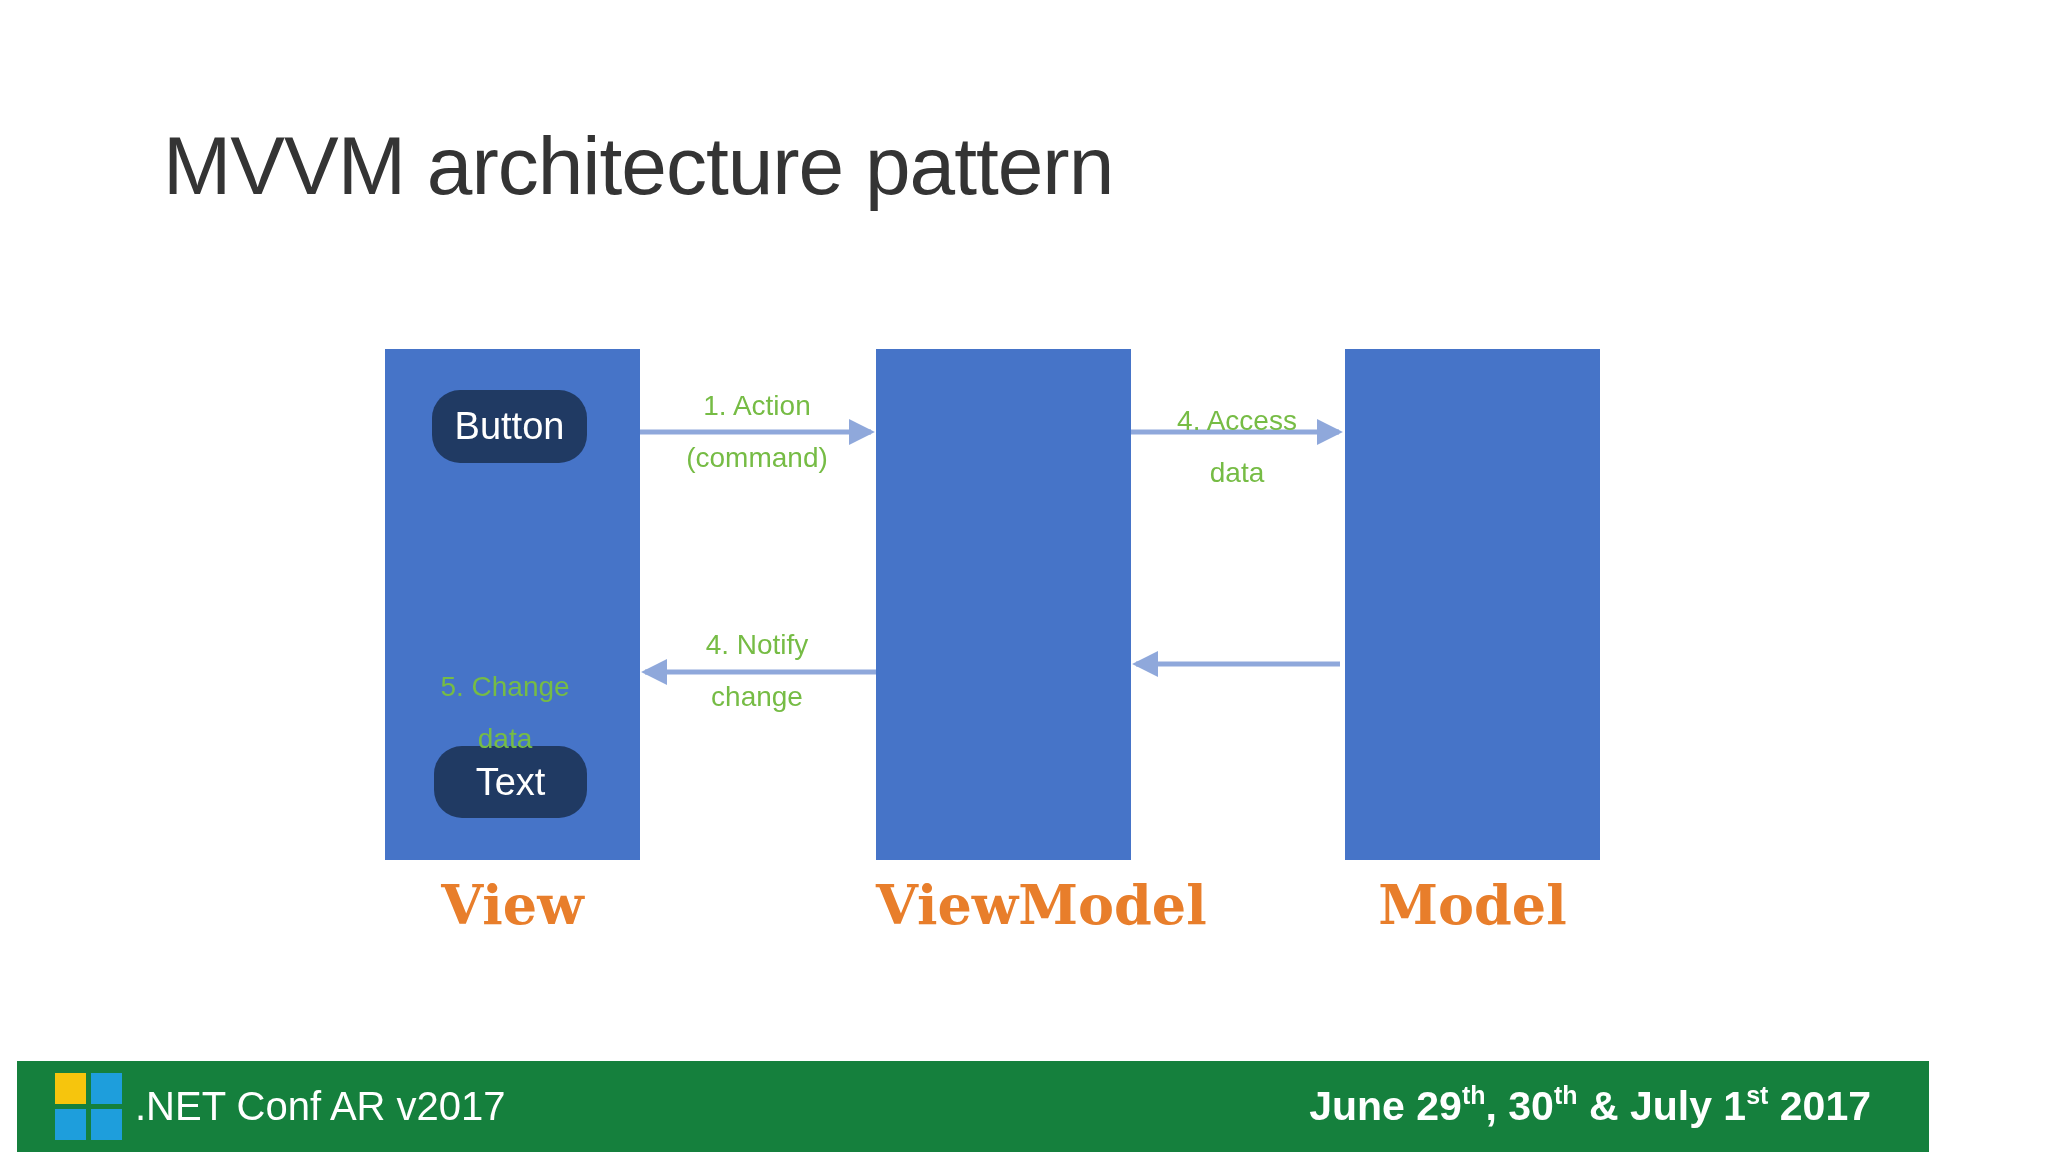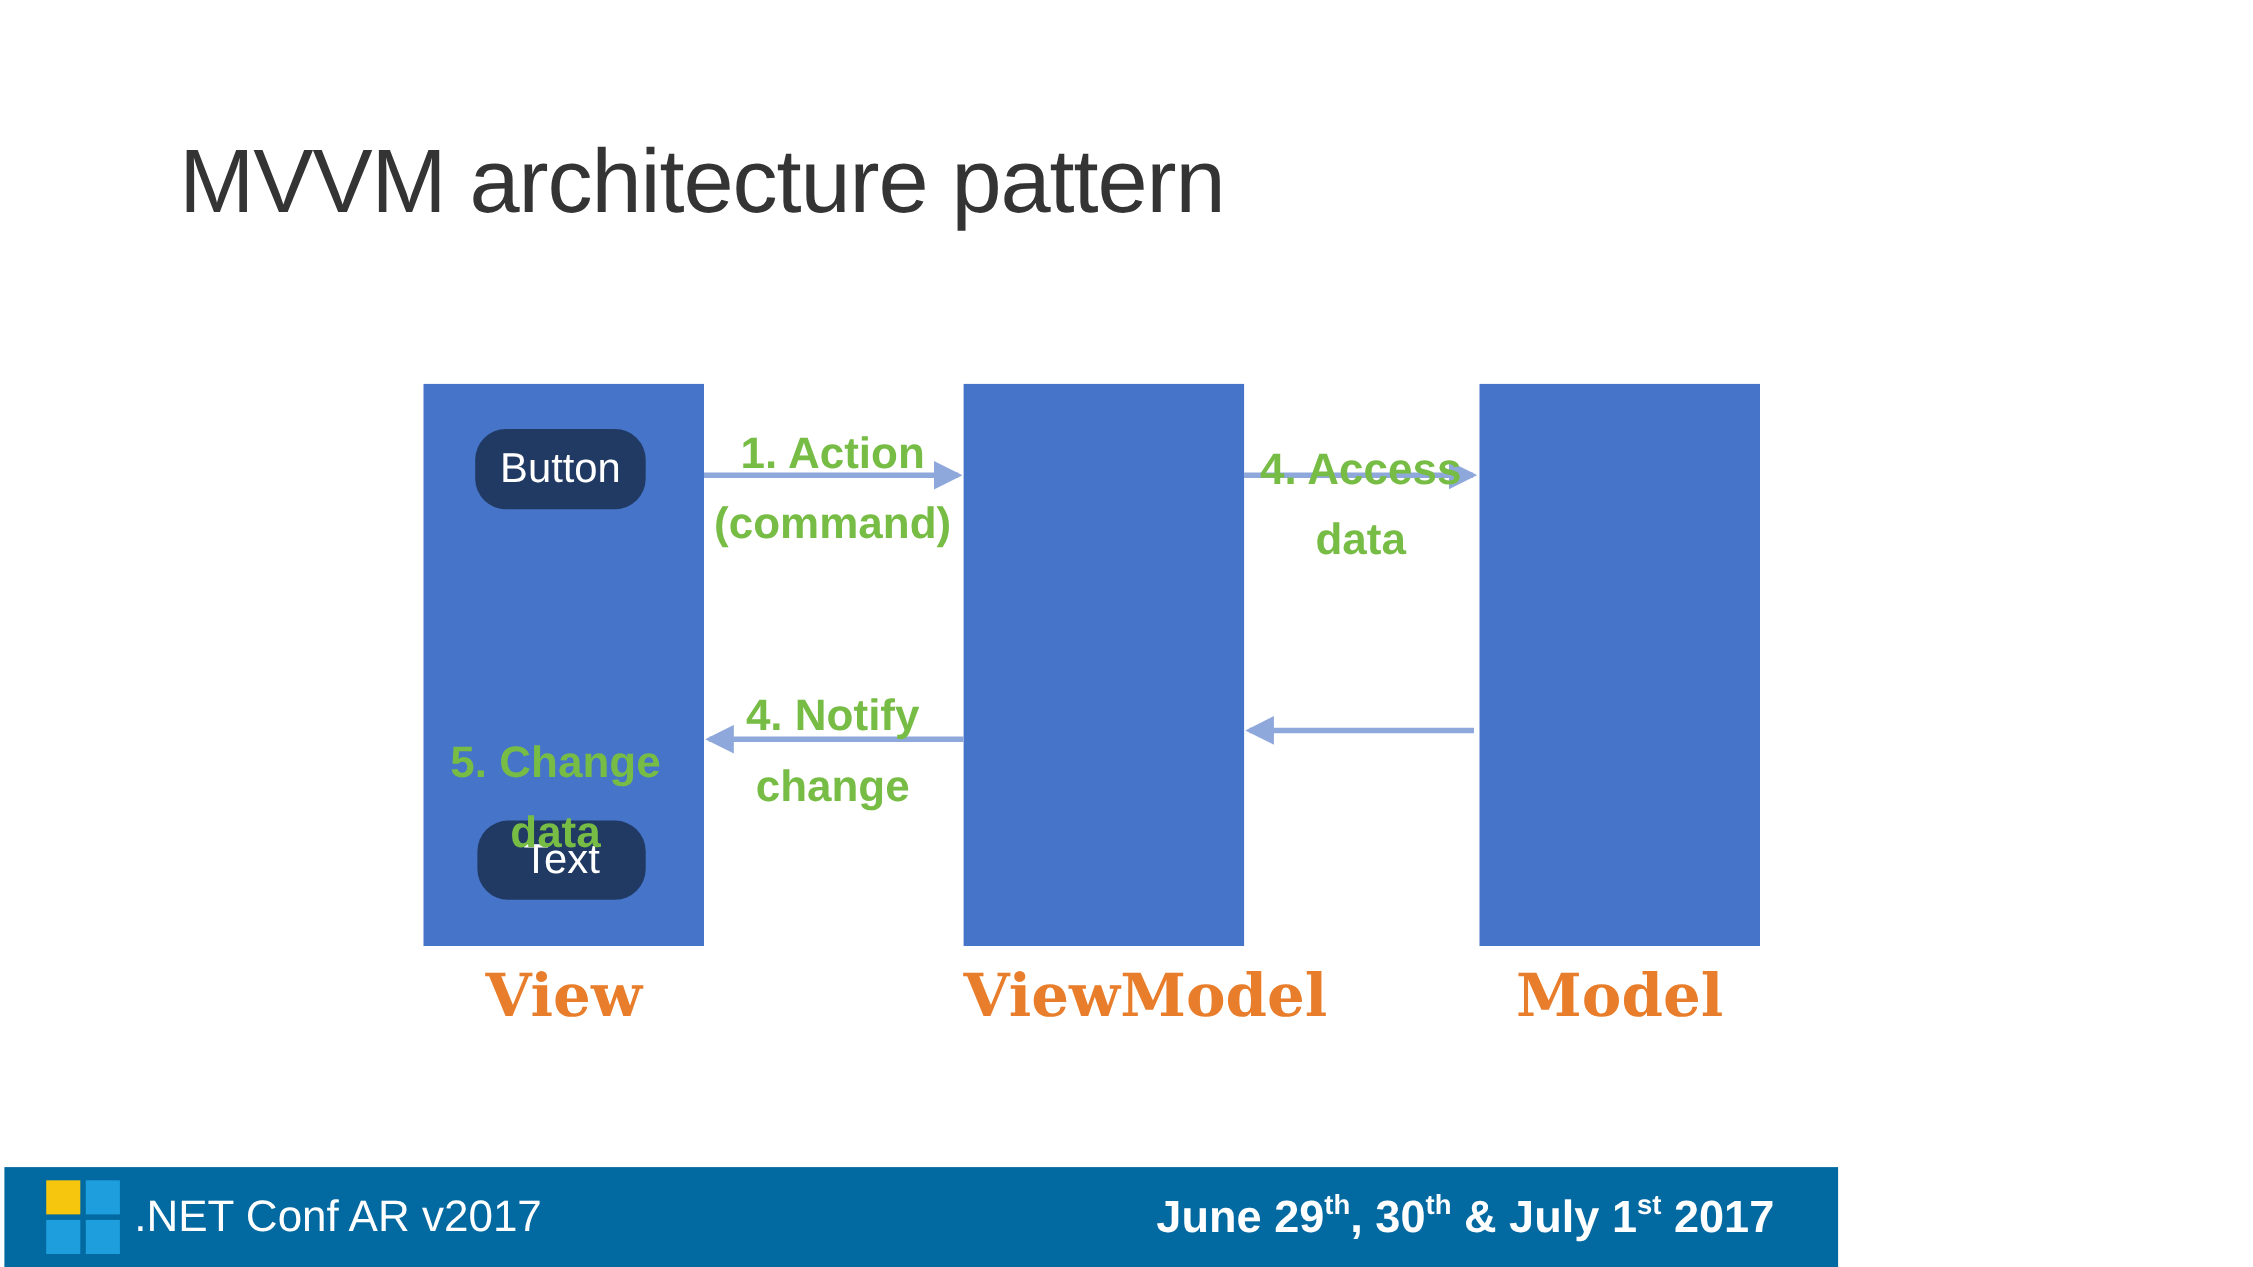--- a/index.html
+++ b/index.html
@@ -50,23 +50,23 @@
     font-weight: 400;
   }
   .chip-button { left: 432px; top: 390px; width: 155px; height: 73px; }
   .chip-text   { left: 434px; top: 746px; width: 153px; height: 72px; }
 
   
   .step {
     position: absolute;
     width: 320px;
     color: #76BC45;
-    font-size: 40px;
-    line-height: 64px;
-    font-weight: 700;
+    font-size: 28px;
+    line-height: 52px;
+    font-weight: 400;
     text-align: center;
     white-space: pre-line;
   }
   .step-action  { left: 597px;  top: 380px; }
   .step-process { left: 843px;  top: 395px; }
   .step-access  { left: 1077px; top: 395px; }
   .step-notify  { left: 597px;  top: 619px; }
   .step-change  { left: 345px;  top: 622px; margin-top: 39px; }
 
   
@@ -91,24 +91,24 @@
     color: #E87E2B;
     white-space: nowrap;
   }
   .label-view      { left: 385px; }
   .label-viewmodel { left: 876px; }
   .label-model     { left: 1345px; }
 
   
   .footer-bar {
     position: absolute;
-    left: 4px; top: 1061px;
-    width: 1667px;
+    left: 17px; top: 1061px;
+    width: 1912px;
     height: 91px;
-    background: #0369a1;
+    background: #15803d;
   }
   .logo {
     position: absolute;
     left: 38px; top: 12px;
     width: 67px; height: 67px;
   }
   .logo .sq {
     position: absolute;
     width: 31px; height: 31px;
   }

